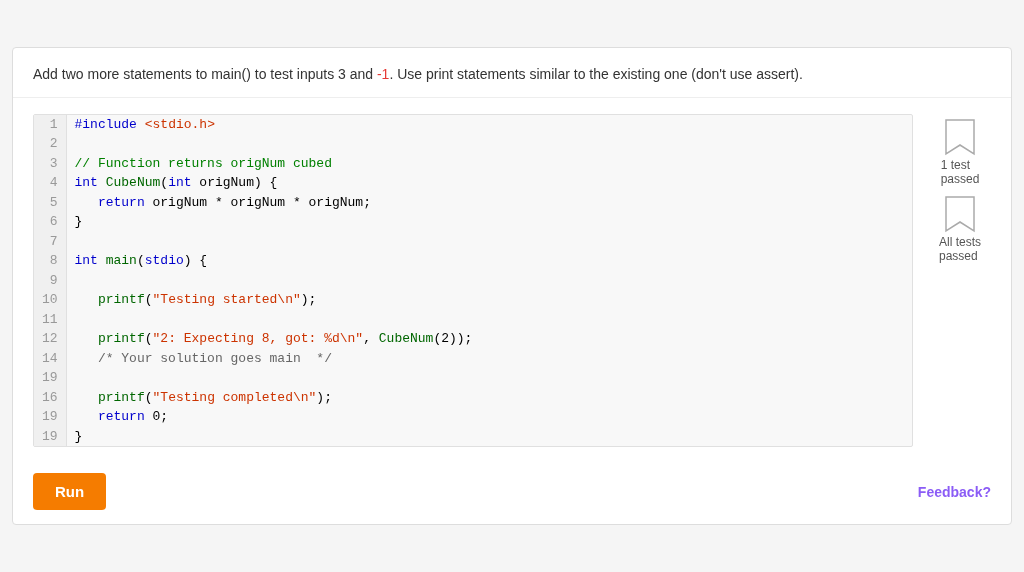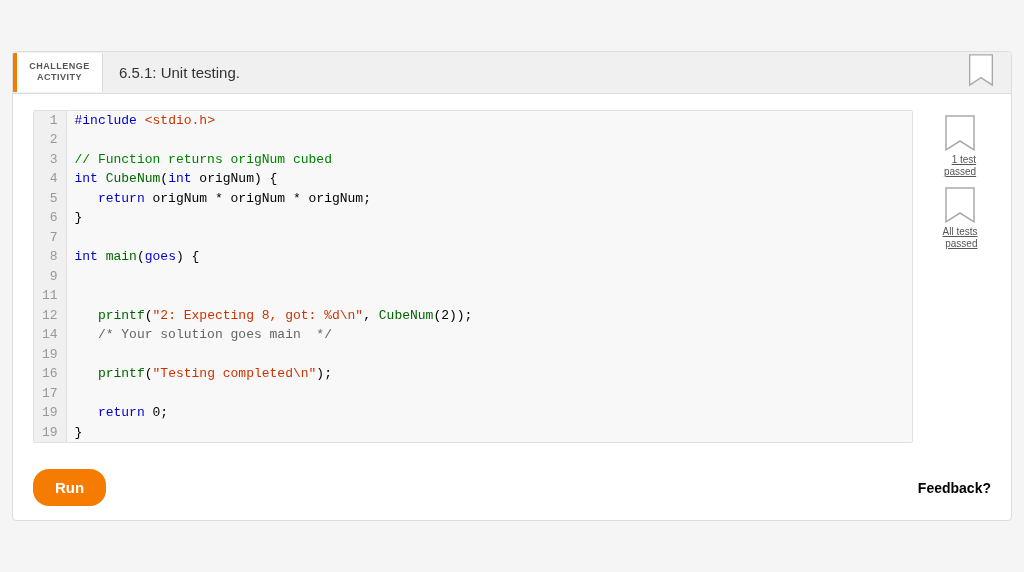--- a/index.html
+++ b/index.html
@@ -132,70 +132,60 @@
       display: flex;
       flex-direction: column;
       align-items: center;
       gap: 2px;
     }
     .badge-icon {
       width: 32px;
       height: 38px;
     }
     .badge-label {
-      font-size: 10px;
+      font-size: 12px;
       color: #555;
-      text-align: right;
+      text-align: left;
       line-height: 1.2;
-      text-decoration: underline;
     }
 
     
     .bottom-bar {
       display: flex;
       align-items: center;
       justify-content: space-between;
       padding: 10px 20px 14px 20px;
     }
     .run-button {
       background: #f57c00;
       color: #fff;
       border: none;
-      border-radius: 16px;
+      border-radius: 4px;
       padding: 10px 22px;
       font-size: 15px;
       font-weight: bold;
       cursor: pointer;
     }
     .feedback-link {
-      color: #000000;
+      color: #8b5cf6;
       font-size: 14px;
       font-weight: bold;
       cursor: pointer;
       text-decoration: none;
     }
   </style>
 </head>
 <body>
 
 <div class="main-container">
 
-  <div class="header">
-    <div class="challenge-badge">
-      <span>CHALLENGE</span>
-      <span>ACTIVITY</span>
-    </div>
-    <div class="header-title">6.5.1: Unit testing.</div>
-    <div class="header-bookmark">
-      <svg class="bookmark-icon" viewBox="0 0 28 36" fill="none" xmlns="http://www.w3.org/2000/svg">
-        <path d="M2 2 H26 V34 L14 26 L2 34 Z" stroke="#aaa" stroke-width="1.5" fill="white"></path>
-      </svg>
-    </div>
+
+  <div class="description">
+    <span>Add two more statements to main() to test inputs 3 and</span><span class="highlight"> -1</span><span>. Use print statements similar to the existing one (don't use assert).</span>
   </div>
-
 
   <div class="code-area">
     <div class="code-editor">
       <table class="code-table">
         <tbody>
           <tr>
             <td class="line-num">1</td>
             <td class="code-content"><span class="pp">#include</span> <span class="str">&lt;stdio.h&gt;</span></td>
           </tr>
           <tr>
@@ -217,49 +207,49 @@
           <tr>
             <td class="line-num">6</td>
             <td class="code-content">}</td>
           </tr>
           <tr>
             <td class="line-num">7</td>
             <td class="code-content"> </td>
           </tr>
           <tr>
             <td class="line-num">8</td>
-            <td class="code-content"><span class="kw">int</span> <span class="fn">main</span>(<span class="kw">goes</span>) {</td>
+            <td class="code-content"><span class="kw">int</span> <span class="fn">main</span>(<span class="kw">stdio</span>) {</td>
           </tr>
           <tr>
             <td class="line-num">9</td>
             <td class="code-content"> </td>
+          </tr>
+          <tr>
+            <td class="line-num">10</td>
+            <td class="code-content">   <span class="fn">printf</span>(<span class="str">"Testing started\n"</span>);</td>
           </tr>
           <tr>
             <td class="line-num">11</td>
             <td class="code-content"> </td>
           </tr>
           <tr>
             <td class="line-num">12</td>
             <td class="code-content">   <span class="fn">printf</span>(<span class="str">"2: Expecting 8, got: %d\n"</span>, <span class="fn">CubeNum</span>(2));</td>
           </tr>
           <tr>
             <td class="line-num">14</td>
             <td class="code-content">   <span class="cm2">/* Your solution goes main  */</span></td>
           </tr>
           <tr>
             <td class="line-num">19</td>
             <td class="code-content"> </td>
           </tr>
           <tr>
             <td class="line-num">16</td>
             <td class="code-content">   <span class="fn">printf</span>(<span class="str">"Testing completed\n"</span>);</td>
-          </tr>
-          <tr>
-            <td class="line-num">17</td>
-            <td class="code-content"> </td>
           </tr>
           <tr>
             <td class="line-num">19</td>
             <td class="code-content">   <span class="kw">return</span> 0;</td>
           </tr>
           <tr>
             <td class="line-num">19</td>
             <td class="code-content">}</td>
           </tr>
         </tbody>

